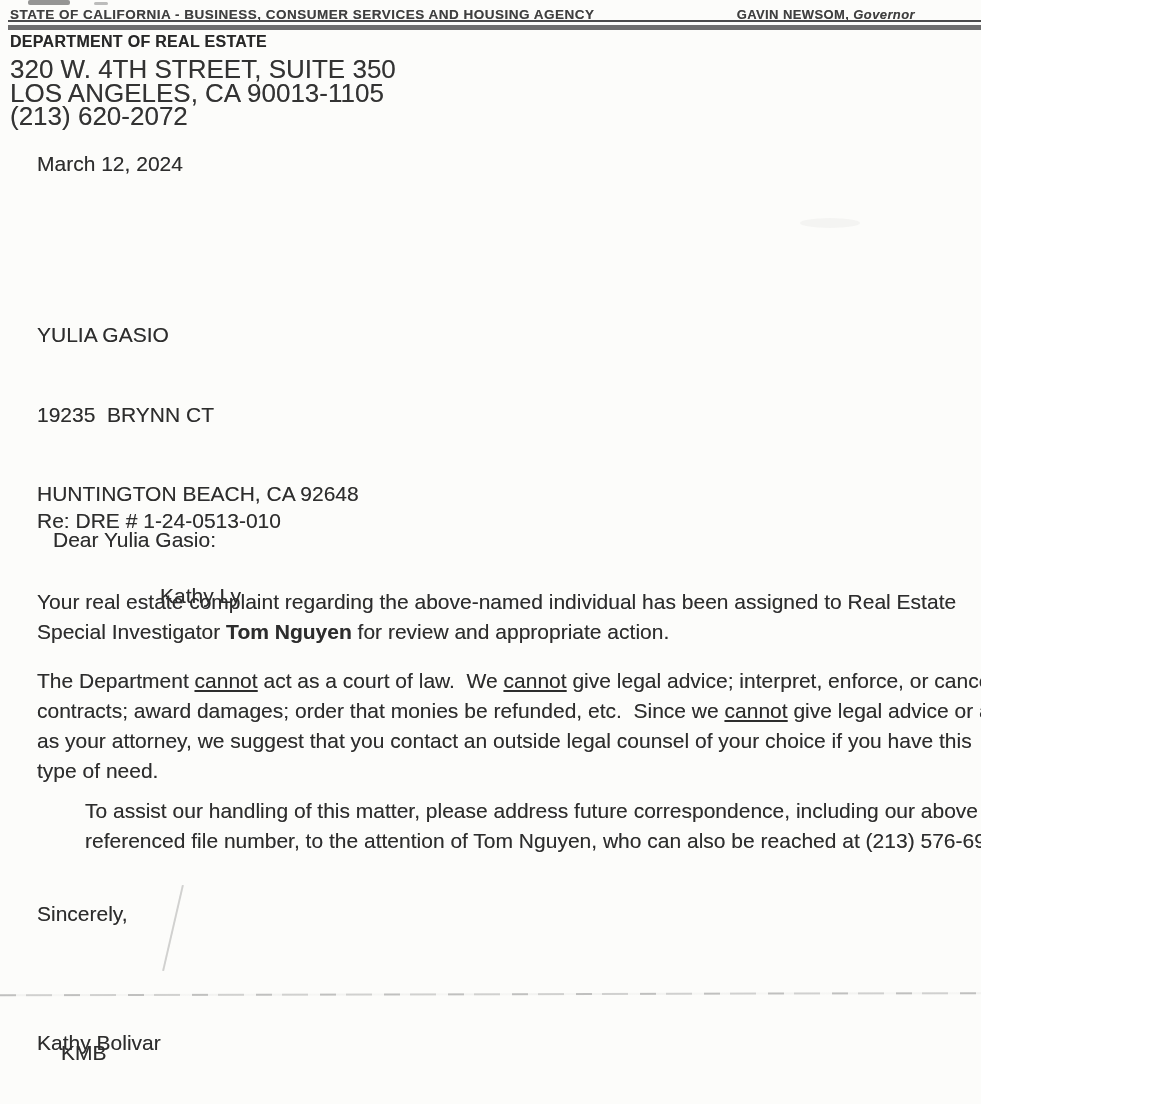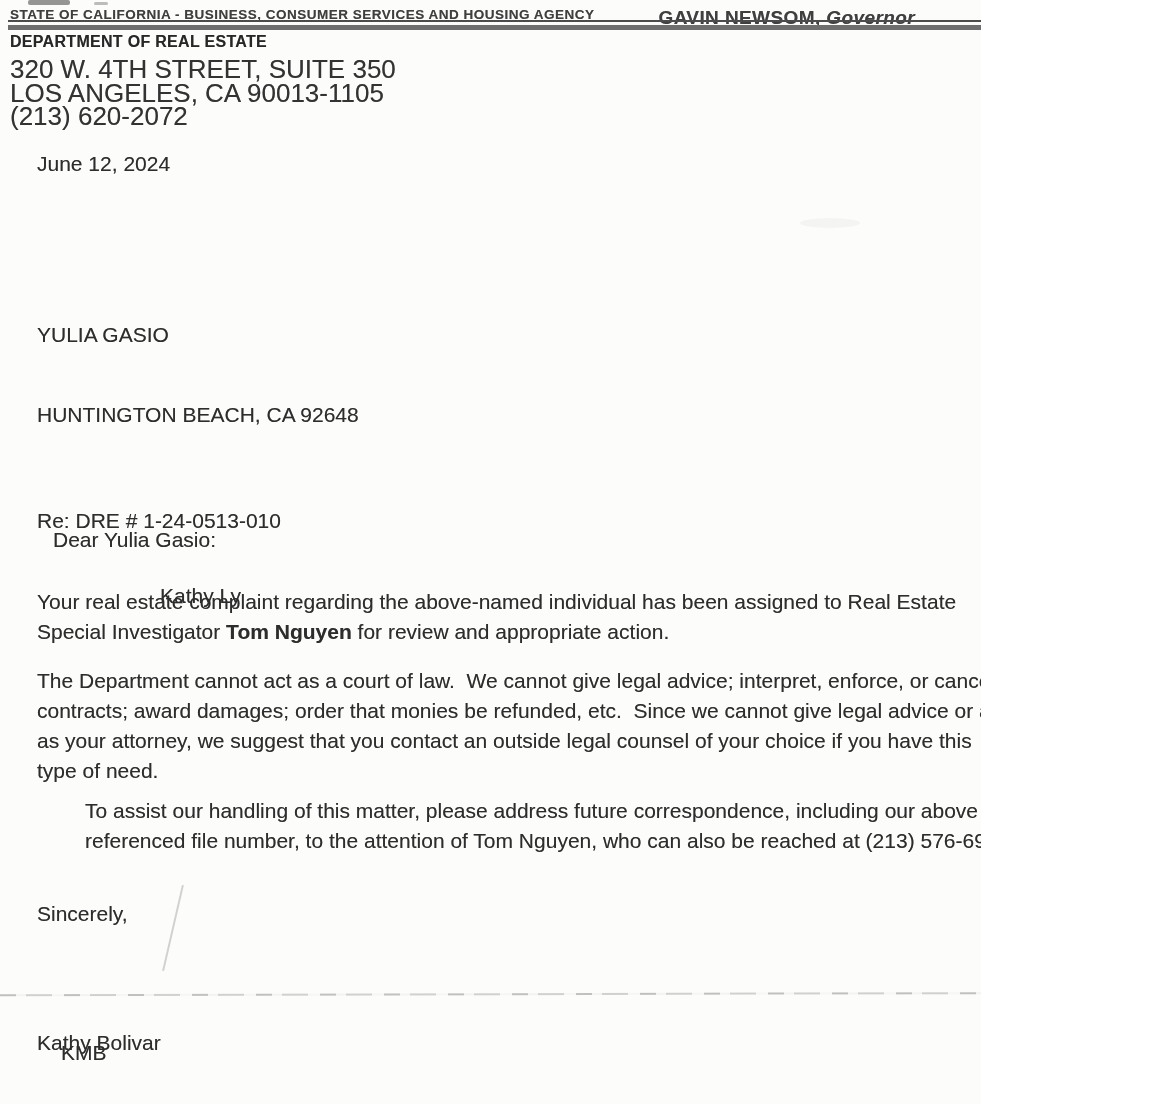--- a/index.html
+++ b/index.html
@@ -12,21 +12,21 @@
     overflow:hidden;
     text-shadow:0 0 .6px rgba(70,70,70,.5);
   }
   
   .agency{
     position:absolute;left:10px;top:7px;
     font-size:13.5px;font-weight:bold;letter-spacing:.5px;color:#3f3f3f;
   }
   .governor{
     position:absolute;right:66px;top:7px;
-    font-size:19px;font-weight:bold;letter-spacing:.4px;color:#3f3f3f;
+    font-size:13px;font-weight:bold;letter-spacing:.4px;color:#3f3f3f;
   }
   .governor i{font-weight:bold;}
   .rule-thin{position:absolute;left:8px;top:20px;width:1080px;height:2px;background:#4c4c4c;}
   .rule-thick{position:absolute;left:8px;top:25px;width:1080px;height:5px;background:#6e6e6e;}
   .dept{
     position:absolute;left:10px;top:33px;
     font-size:16px;font-weight:bold;letter-spacing:.3px;color:#272727;
   }
   .addr{
     position:absolute;left:10px;top:58px;
@@ -41,21 +41,21 @@
   .re-subject{padding-left:123px;}
   .salutation{top:527px;margin-left:16px;}
   .para{width:976px;line-height:30px;}
   .p1{top:587px;}
   .p2{top:666px;}
   .p3{top:796px;margin-left:48px;}
   .closing{top:901px;}
   .sig{top:979px;line-height:25.5px;}
   .initials{top:1040px;margin-left:24px;}
   .bold{font-weight:bold;}
-  .uline{text-decoration-thickness:1.5px;text-underline-offset:2px;}
+  .uline{text-decoration:underline;text-decoration-thickness:1.5px;text-underline-offset:2px;}
   
   .crease-h{
     position:absolute;left:0;top:993px;width:1153px;height:2px;
     background:repeating-linear-gradient(90deg,
       rgba(95,95,95,.38) 0 16px, rgba(95,95,95,.06) 16px 26px,
       rgba(95,95,95,.28) 26px 52px, rgba(95,95,95,.04) 52px 64px);
     transform:rotate(-.12deg);
   }
   .crease-v{
     position:absolute;left:172px;top:884px;width:2px;height:88px;
@@ -88,24 +88,25 @@
     <path d="M14,46 Q22,32 30,43 Q36,33 45,44 L62,44 L62,52 L15,52 Z" fill="#787878" opacity="0.85"></path>
     <ellipse cx="50" cy="36" rx="7.5" ry="11" fill="#565656"></ellipse>
     <circle cx="51" cy="23.5" r="3.4" fill="#565656"></circle>
     <ellipse cx="38" cy="52" rx="22" ry="6.5" fill="#5f5f5f" opacity="0.8"></ellipse>
     <ellipse cx="31" cy="47" rx="9" ry="3.6" fill="#474747"></ellipse>
     <ellipse cx="25" cy="33" rx="6" ry="4" fill="#8a8a8a" opacity="0.7"></ellipse>
     <circle cx="60" cy="47" r="2" fill="#4d4d4d"></circle>
     <circle cx="19" cy="44" r="1.6" fill="#4d4d4d"></circle>
   </svg>
 
-  <div class="blk date">June 12, 2024</div>
+  <div class="blk date">March 12, 2024</div>
 
   <div class="blk recipient">
     <div>YULIA GASIO</div>
+    <div>19235  BRYNN CT</div>
     <div>HUNTINGTON BEACH, CA 92648</div>
   </div>
 
   <div class="blk reblock">
     <div>Re: DRE # 1-24-0513-010</div>
     <div class="re-subject">Kathy Ly</div>
   </div>
 
   <div class="blk salutation">Dear Yulia Gasio:</div>
 

